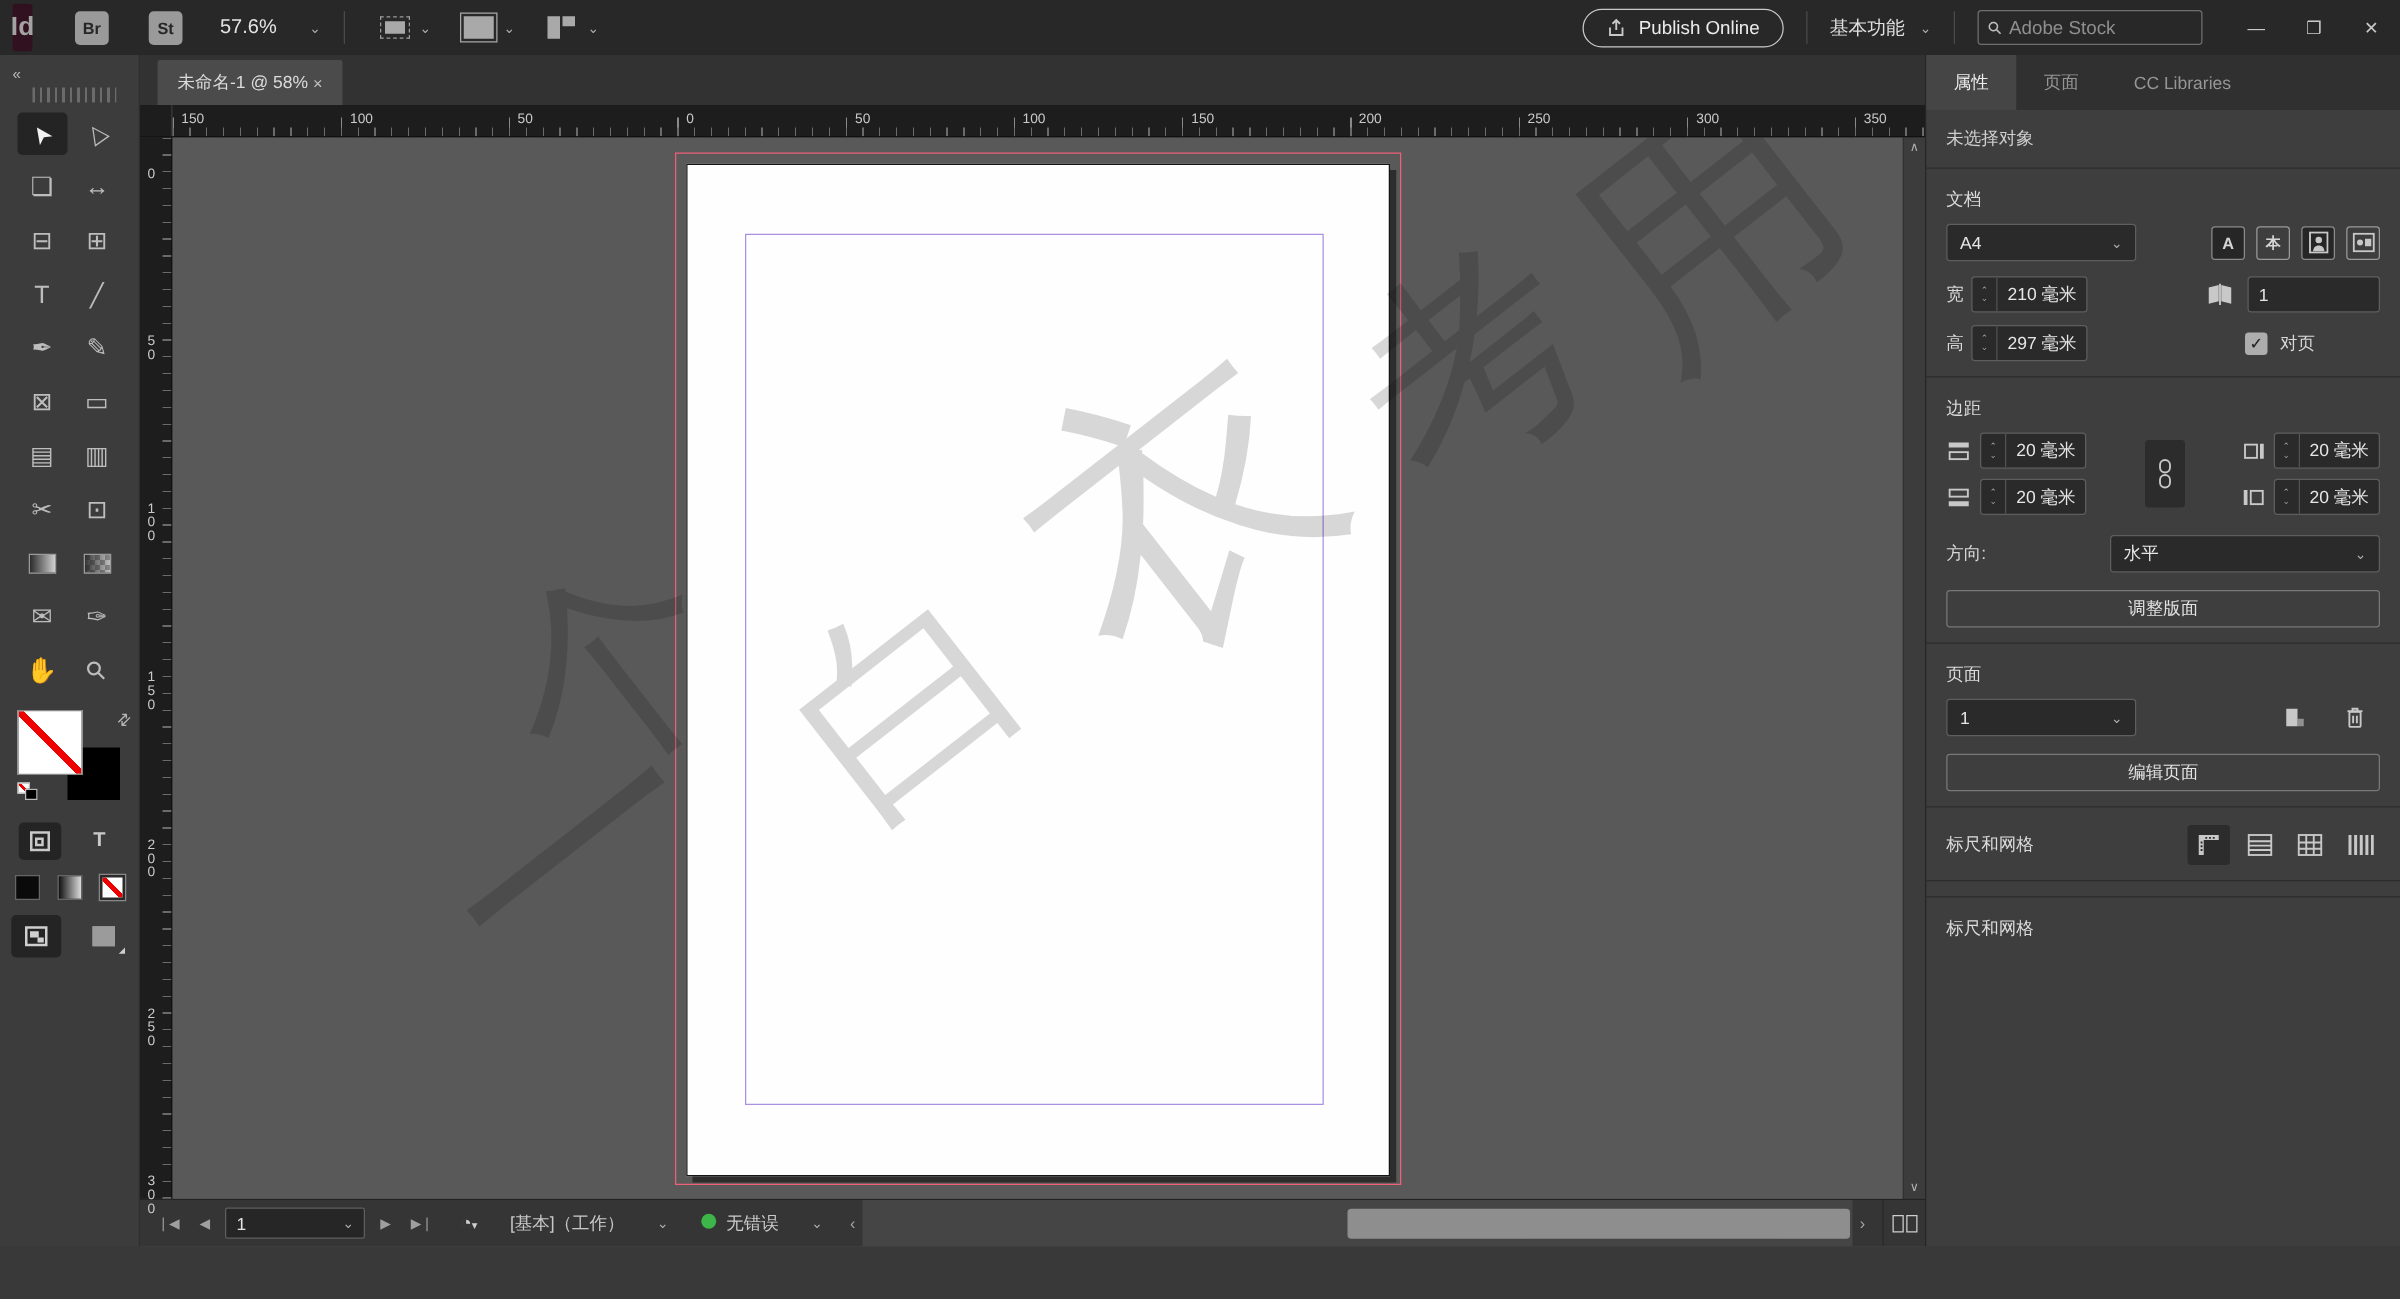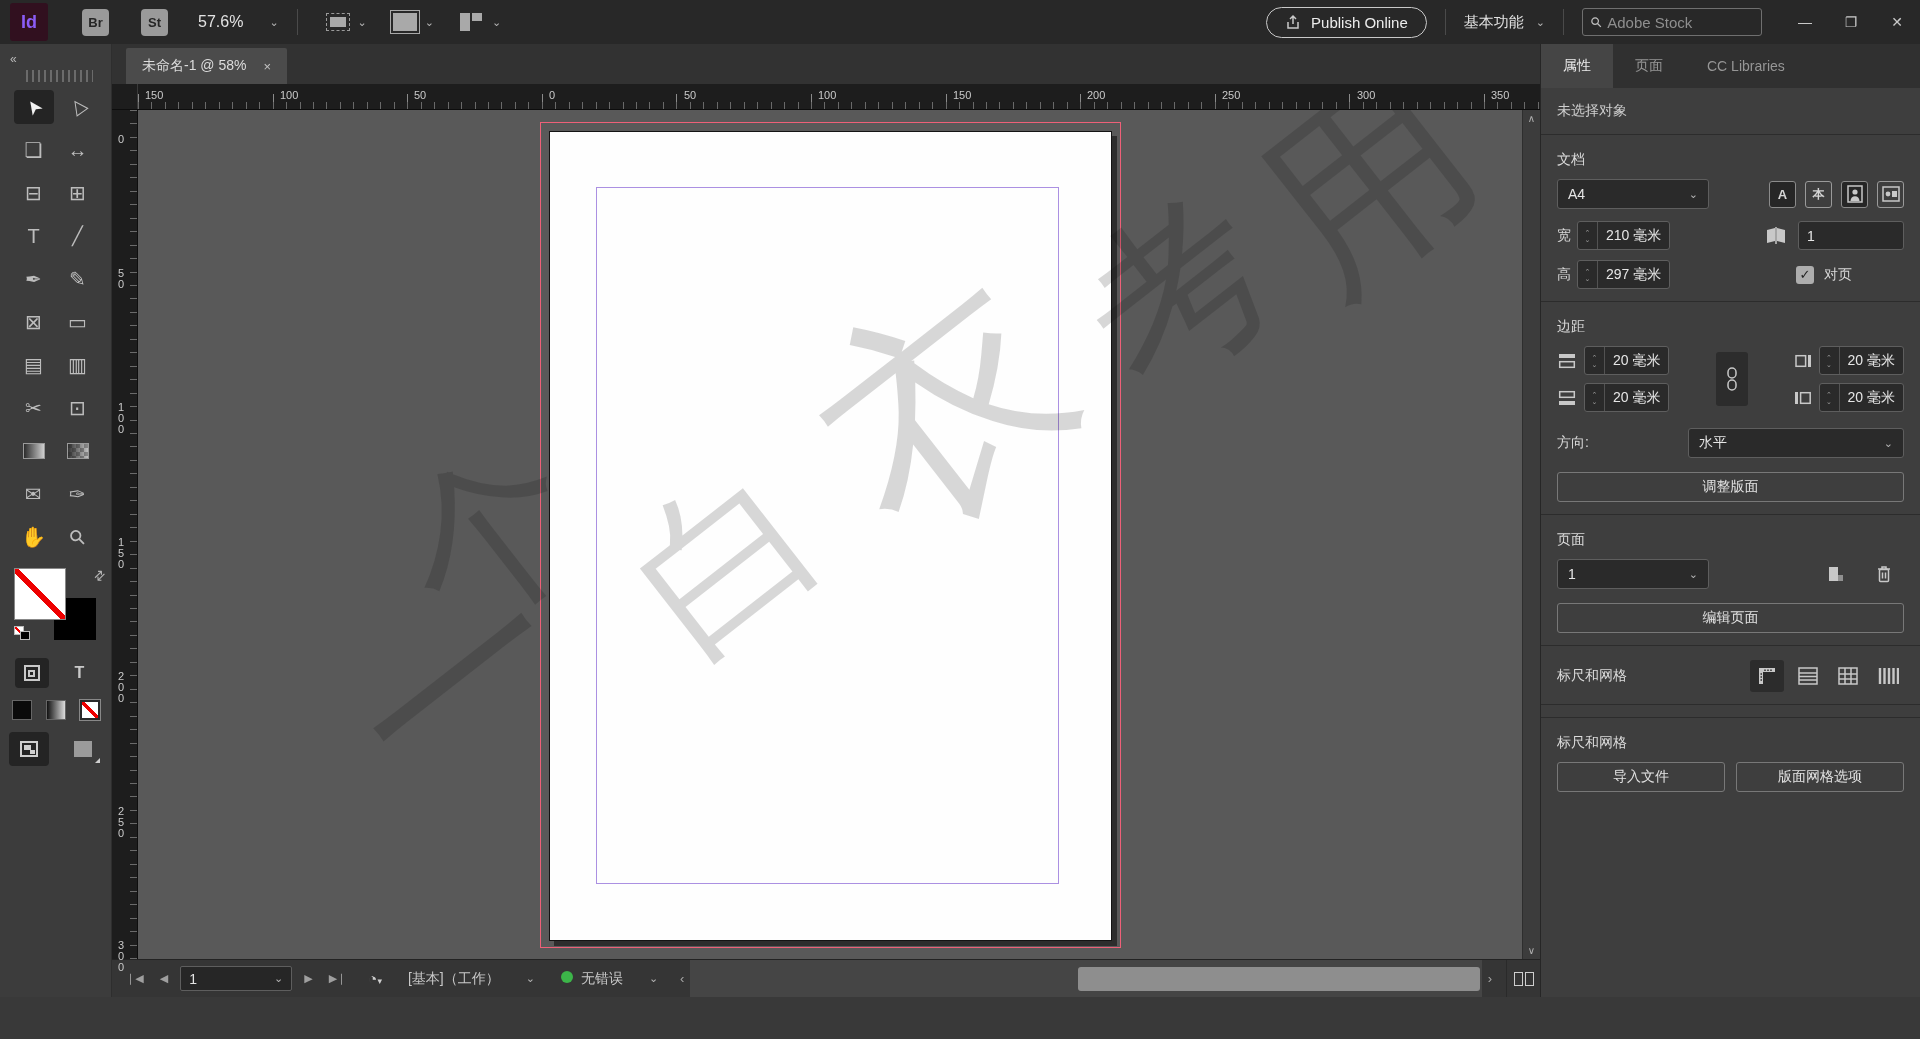--- a/index.html
+++ b/index.html
@@ -2,21 +2,21 @@
 <html><head>
 <meta charset="utf-8">
 <style>
   * { margin:0; padding:0; box-sizing:border-box; }
   html,body { width:1920px; height:1039px; overflow:hidden; background:#393939;
     font-family:"Liberation Sans","DejaVu Sans",sans-serif; }
   .app { position:relative; width:1920px; height:1039px; color:#d8d8d8; font-size:14px; }
 
   
   .topbar { height:44px; background:#282828; display:flex; align-items:center; gap:6px; padding:0 0 0 10px; }
-  .idlogo { width:38px; height:38px; background:#31101f; color:#8b5cf6; font-weight:bold; font-size:18px;
+  .idlogo { width:16px; height:38px; background:#31101f; color:#a3a3a3; font-weight:bold; font-size:21px;
     display:flex; align-items:center; justify-content:center; border-radius:3px; }
   .badge { width:27px; height:27px; background:#9a9a9a; color:#262626; font-weight:bold; font-size:13px;
     display:flex; align-items:center; justify-content:center; border-radius:4px; margin-left:28px; }
   .badge.st { margin-left:26px; }
   .zoomctl { margin-left:24px; display:flex; align-items:center; gap:26px; color:#e3e3e3; font-size:16px; cursor:default; }
   .chev { color:#b5b5b5; font-size:11px; }
   .vdiv { width:1px; height:26px; background:#4a4a4a; margin:0 12px; }
   .icodd { display:flex; align-items:center; gap:8px; margin:0 10px; }
   .mini { width:24px; height:18px; border:1px solid #a9a9a9; background:#a9a9a9; position:relative; }
   .mini.viewopt { background:transparent; border-style:dashed; border-color:#9a9a9a; }
@@ -87,21 +87,21 @@
   .vmicon { width:18px; height:16px; border:2px solid #cfcfcf; position:relative; }
   .vmicon.normal::after { content:""; position:absolute; left:2px; top:2px; width:7px; height:5px; background:#cfcfcf; }
   .vmicon.normal::before { content:""; position:absolute; right:1px; bottom:1px; width:5px; height:4px; background:#cfcfcf; }
   .vmicon.preview { background:#9b9b9b; border-color:#9b9b9b; }
   .corner-tri { position:absolute; right:3px; bottom:3px; width:0; height:0;
     border-left:5px solid transparent; border-bottom:5px solid #cfcfcf; }
 
   
   .docarea { flex:1; display:flex; flex-direction:column; background:#595959; min-width:0; }
   .tabstrip { height:40px; background:#323232; display:flex; align-items:flex-end; }
-  .doctab { height:34px; background:#4b4b4b; color:#dcdcdc; display:flex; align-items:center; gap:17px;
+  .doctab { height:34px; background:#4b4b4b; color:#dcdcdc; display:flex; align-items:center; gap:4px;
     padding:18px 16px; margin-left:14px; font-size:14px; border-radius:2px 2px 0 0;justify-content:space-between; }
   .doctab .close { color:#c2c2c2; font-size:13px; }
   .rulerrow { height:26px; display:flex; background:#1d1d1d; border-bottom:1px solid #0d0d0d; }
   .rulercorner { width:26px; background:#1d1d1d; border-right:1px solid #3a3a3a; }
   .hruler { flex:1; position:relative; overflow:hidden; color:#cacaca; font-size:11px; }
   .hruler::after { content:""; position:absolute; left:0; right:0; bottom:0; height:7px;
     background:repeating-linear-gradient(to right,#6a6a6a 0 1px,transparent 1px 13.46px); }
   .hruler::before { content:""; position:absolute; left:0; right:0; bottom:0; height:15px;
     background:repeating-linear-gradient(to right,#8a8a8a 0 1px,transparent 1px 134.6px); }
   .hlab { position:absolute; top:5px; }
@@ -614,21 +614,17 @@
                 <path d="M3 2 v16 M7.5 2 v16 M12 2 v16 M16.5 2 v16 M21 2 v16" stroke-width="2.4"></path>
               </svg>
             </span>
           </div>
         </div>
 
         <div class="pdivider"></div>
 
         <div class="pdivider"></div>
         <div class="sectiontitle">标尺和网格</div>
-        <div class="prow" style="justify-content:space-between">
-          <button class="btn" style="width:168px">导入文件</button>
-          <button class="btn" style="width:168px">版面网格选项</button>
-        </div>
 
       </div>
     </aside>
   </div>
 </div>
 
 </body></html>

